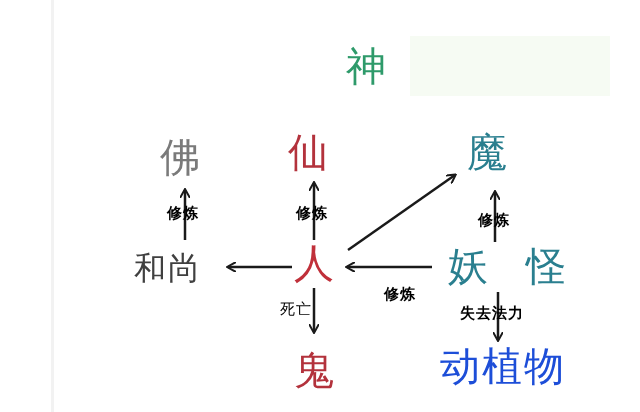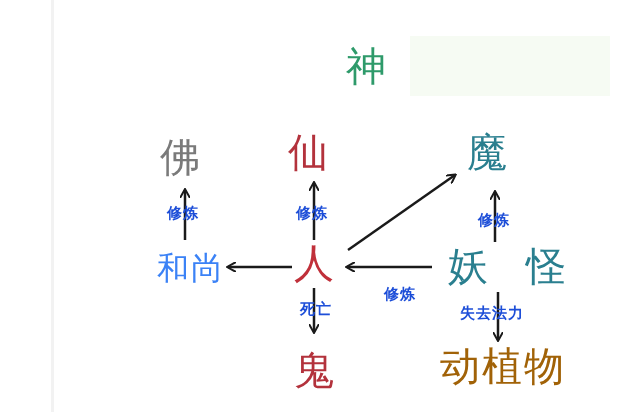--- a/index.html
+++ b/index.html
@@ -16,21 +16,21 @@
       position: absolute; left: 410px; top: 36px; width: 200px; height: 60px;
       background: #f6fbf3;
     }
     .node {
       position: absolute; line-height: 1; white-space: nowrap;
       font-family: "DejaVu Sans", sans-serif;
     }
     .big { font-size: 40px; }
     .mid { font-size: 32px; letter-spacing: 2px; }
     .label {
-      position: absolute; font-size: 15px; font-weight: bold; color: #1d4ed8;
+      position: absolute; font-size: 15px; font-weight: bold; color: #000000;
       line-height: 1; white-space: nowrap; letter-spacing: 1px;
     }
     svg.arrows { position: absolute; left: 0; top: 0; }
   </style>
 </head>
 <body>
 
 <div class="left-rule"></div>
 <div class="tint"></div>
 
@@ -59,29 +59,29 @@
 </svg>
 
 <div class="node big" style="left:346px; top:46px; color:#2e9a6a;">神</div>
 
 <div class="node big" style="left:160px; top:137px; color:#7a7a7a;">佛</div>
 
 <div class="node big" style="left:288px; top:132px; color:#b3323c;">仙</div>
 
 <div class="node big" style="left:467px; top:132px; color:#2a7f8f;">魔</div>
 
-<div class="node mid" style="left:157px; top:252px; color:#3b82f6;">和尚</div>
+<div class="node mid" style="left:134px; top:252px; color:#404040;">和尚</div>
 
 <div class="node big" style="left:294px; top:243px; color:#c0303a;">人</div>
 
 <div class="node big" style="left:448px; top:246px; color:#2a7f8f;">妖</div>
 <div class="node big" style="left:526px; top:246px; color:#2a7f8f;">怪</div>
 
 <div class="node big" style="left:294px; top:350px; color:#b3323c;">鬼</div>
 
-<div class="node big" style="left:440px; top:346px; color:#a16207; letter-spacing:2px;">动植物</div>
+<div class="node big" style="left:440px; top:346px; color:#1d4ed8; letter-spacing:2px;">动植物</div>
 
 <div class="label" style="left:167px; top:206px;">修炼</div>
 <div class="label" style="left:296px; top:206px;">修炼</div>
 <div class="label" style="left:478px; top:213px;">修炼</div>
 <div class="label" style="left:384px; top:287px;">修炼</div>
-<div class="label" style="left:300px; top:302px; font-weight:bold;">死亡</div>
+<div class="label" style="left:280px; top:302px; font-weight:normal;">死亡</div>
 <div class="label" style="left:460px; top:306px; font-weight:bold;">失去法力</div>
 
 </body></html>

